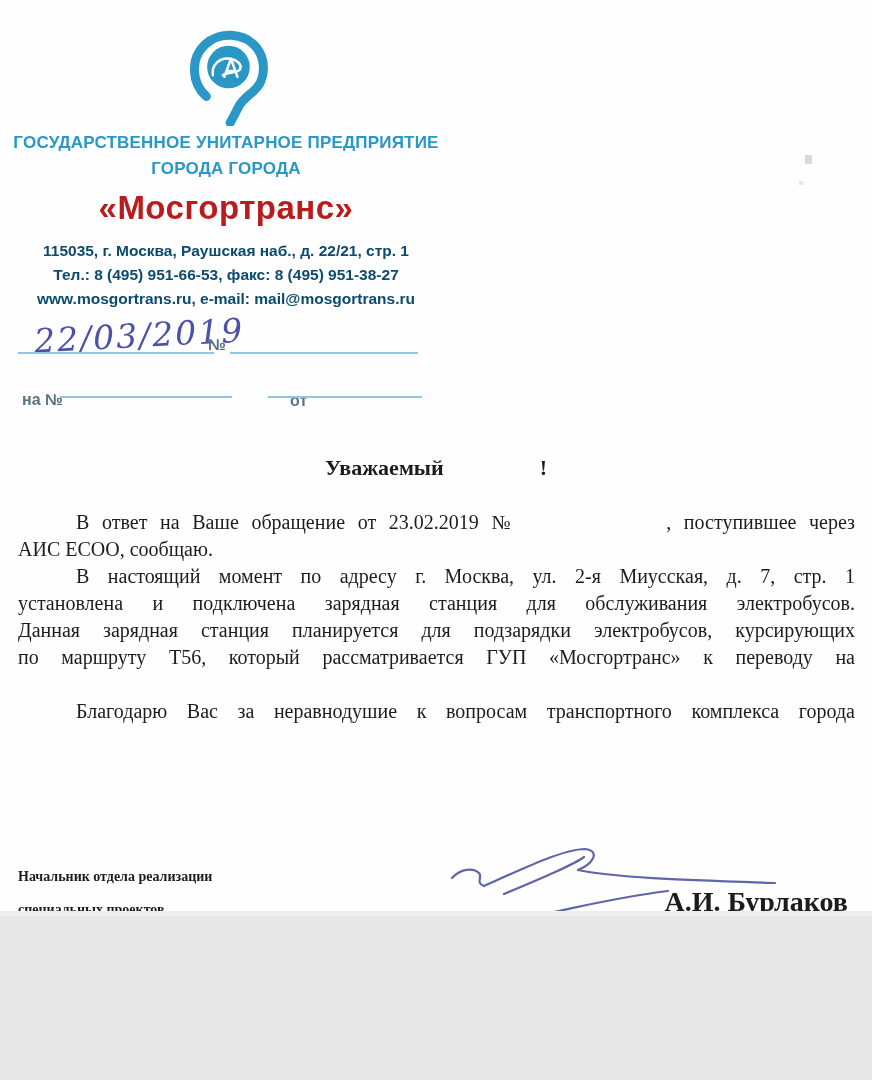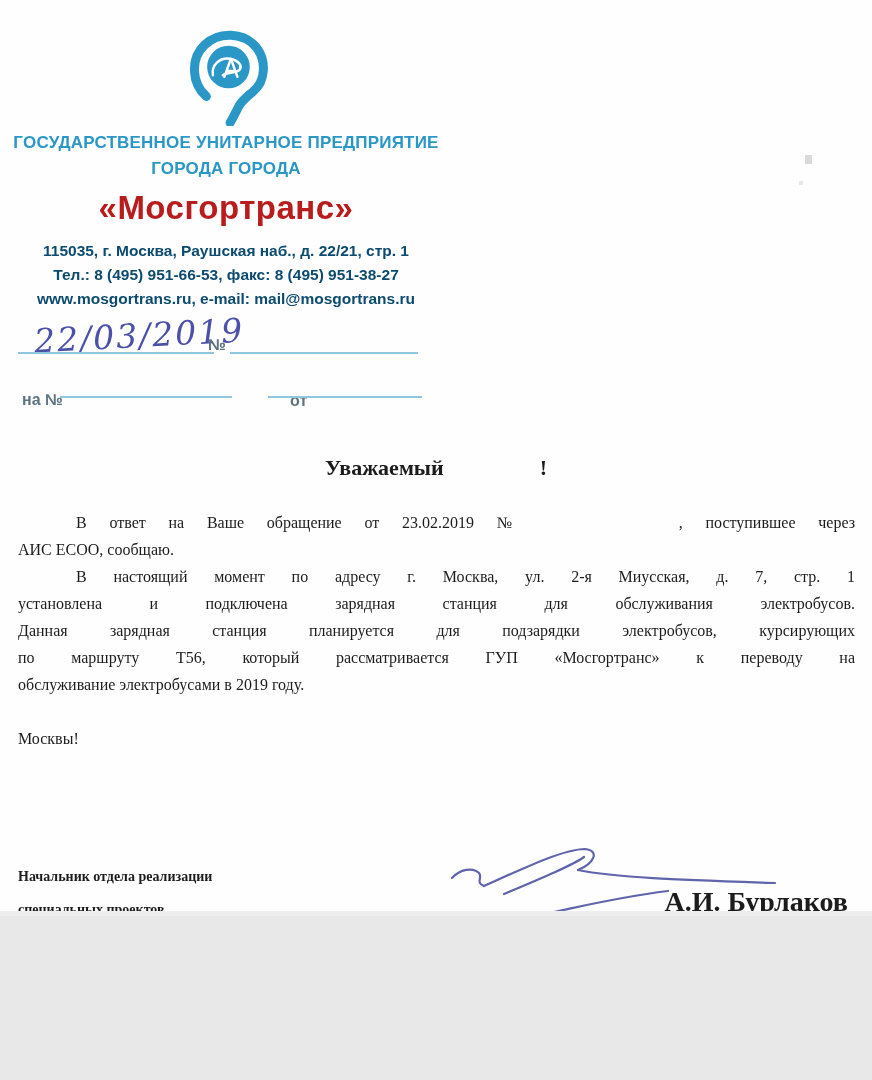--- a/index.html
+++ b/index.html
@@ -47,21 +47,21 @@
   .lbl-num{left:208px;top:336px;}
   .lbl-onnum{left:22px;top:380px;margin-top:11px;}
   .lbl-from{left:250px;top:392px;margin-left:40px;}
   
   .salutation{
     position:absolute;top:455px;left:0;width:872px;
     text-align:center;font-weight:bold;font-size:22px;
   }
   .salut-gap{display:inline-block;width:96px;}
   
-  .body-text{position:absolute;top:509px;left:18px;width:837px;font-size:16px;}
+  .body-text{position:absolute;top:509px;left:18px;width:837px;font-size:20px;}
   .bline{
     line-height:27px;text-align:justify;text-align-last:justify;
     white-space:nowrap;
   }
   .bline.wrapok{white-space:normal;}
   .bline.last{text-align-last:left;white-space:normal;}
   .indent{padding-left:58px;}
   .num-gap{display:inline-block;width:148px;}
   .para-gap{height:27px;}
   
@@ -120,23 +120,22 @@
     <span>Уважаемый</span><span class="salut-gap"></span><span>!</span>
   </div>
 
   <div class="body-text">
     <div class="bline"><span class="indent"></span><span>В ответ на Ваше обращение от 23.02.2019 №</span><span class="num-gap"></span><span>, поступившее через</span></div>
     <div class="bline last">АИС ЕСОО, сообщаю.</div>
     <div class="bline wrapok indent">В настоящий момент по адресу г. Москва, ул. 2-я Миусская, д. 7, стр. 1</div>
     <div class="bline wrapok">установлена и подключена зарядная станция для обслуживания электробусов.</div>
     <div class="bline wrapok">Данная зарядная станция планируется для подзарядки электробусов, курсирующих</div>
     <div class="bline wrapok">по маршруту Т56, который рассматривается ГУП «Мосгортранс» к переводу на</div>
-    <div class="bline last">обслуживание электробусами в 2019 году.</div>
     <div class="para-gap"></div>
-    <div class="bline last">Москвы!</div>
+    <div class="bline wrapok indent">Благодарю Вас за неравнодушие к вопросам транспортного комплекса города</div>
   </div>
 
   <div class="sig-title">
     <div>Начальник отдела реализации</div>
     <div>специальных проектов</div>
   </div>
 
   <svg class="sig-svg" width="345" height="110" viewBox="0 0 345 110">
     <g fill="none" stroke="#4a4fa0" stroke-width="2.2" stroke-linecap="round" opacity="0.88">
       <path d="M 20 42 C 28 33, 41 31, 47 37 C 51 41, 43 47, 52 50"></path>

